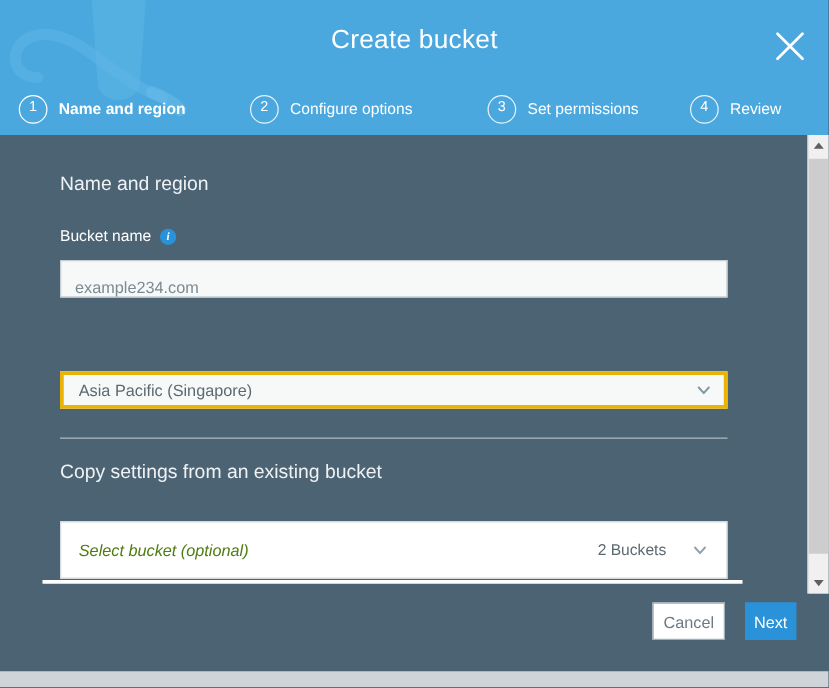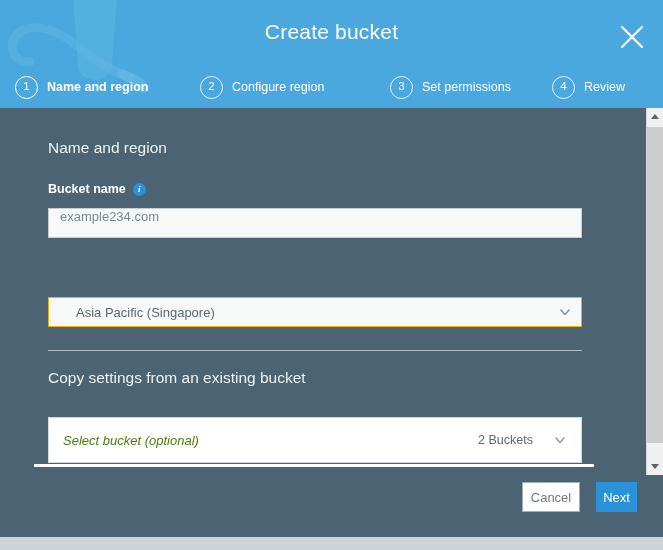--- a/index.html
+++ b/index.html
@@ -113,21 +113,21 @@
   .section-title {
     position: absolute;
     left: 48px;
     top: 31px;
     color: #eef2f4;
     font-size: 15.5px;
   }
   .field-label {
     color: #ffffff;
     font-size: 12.5px;
-    font-weight: bold;
+    font-weight: normal;
   }
   .lbl-bucket {
     position: absolute;
     left: 48px;
     top: 74px;
     display: flex;
     align-items: center;
     gap: 7px;
   }
   .info-icon {
@@ -148,45 +148,45 @@
   }
   .text-input {
     position: absolute;
     left: 48px;
     width: 534px;
     height: 30px;
     background: #f7f9f9;
     border: 1px solid #c6cdd1;
     box-sizing: border-box;
     display: flex;
-    align-items: flex-start;
+    align-items: flex-end;
     padding: 0 11px;
     font-size: 13px;
     color: #7b8a91;
     cursor: text;
   }
   #bucket-name-input { top: 100px; }
 
   .lbl-region {
     position: absolute;
     left: 48px;
     top: 163px;
     margin-top: 32px;
   }
   .select-box {
     position: absolute;
     left: 48px;
     width: 534px;
     height: 30px;
     background: #f7f9f9;
-    border: 1px solid #eab308;
+    border: 3px solid #eab308;
     box-sizing: border-box;
     display: flex;
     align-items: center;
-    padding: 0 9px 0 27px;
+    padding: 0 9px 0 12px;
     font-size: 13px;
     color: #5c6a70;
     cursor: pointer;
   }
   #region-select { top: 189px; }
   .select-value { flex: 1 1 auto; white-space: nowrap; overflow: hidden; }
   .chev {
     width: 14px;
     height: 14px;
     flex: 0 0 auto;
@@ -366,21 +366,21 @@
       </svg>
     </div>
 
     <div class="steps">
       <div class="step active" style="left:15px;">
         <span class="step-num">1</span>
         <span class="step-label">Name and region</span>
       </div>
       <div class="step" style="left:200px;">
         <span class="step-num">2</span>
-        <span class="step-label">Configure region</span>
+        <span class="step-label">Configure options</span>
       </div>
       <div class="step" style="left:390px;">
         <span class="step-num">3</span>
         <span class="step-label">Set permissions</span>
       </div>
       <div class="step" style="left:552px;">
         <span class="step-num">4</span>
         <span class="step-label">Review</span>
       </div>
     </div>

